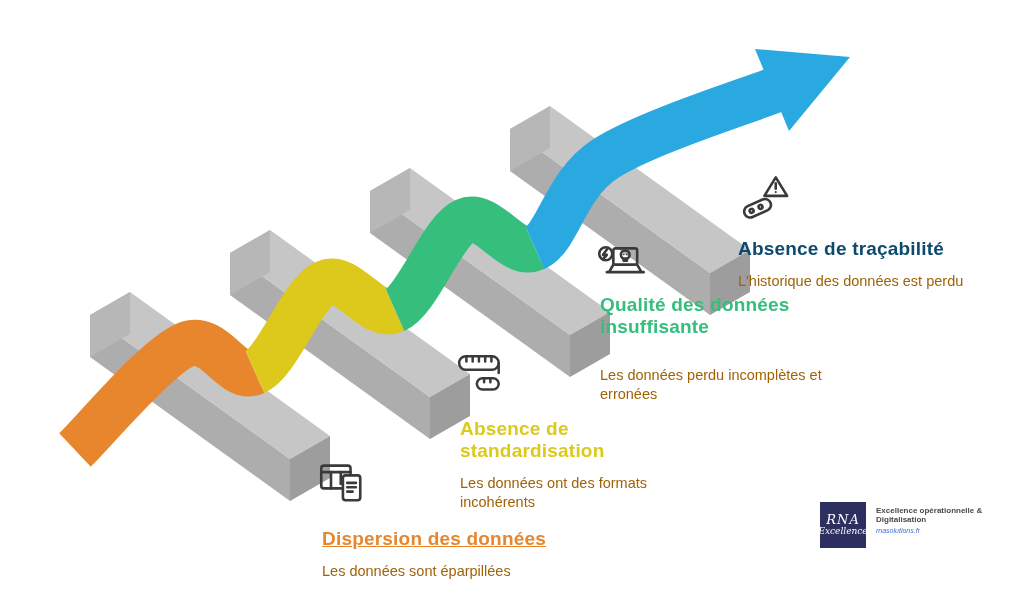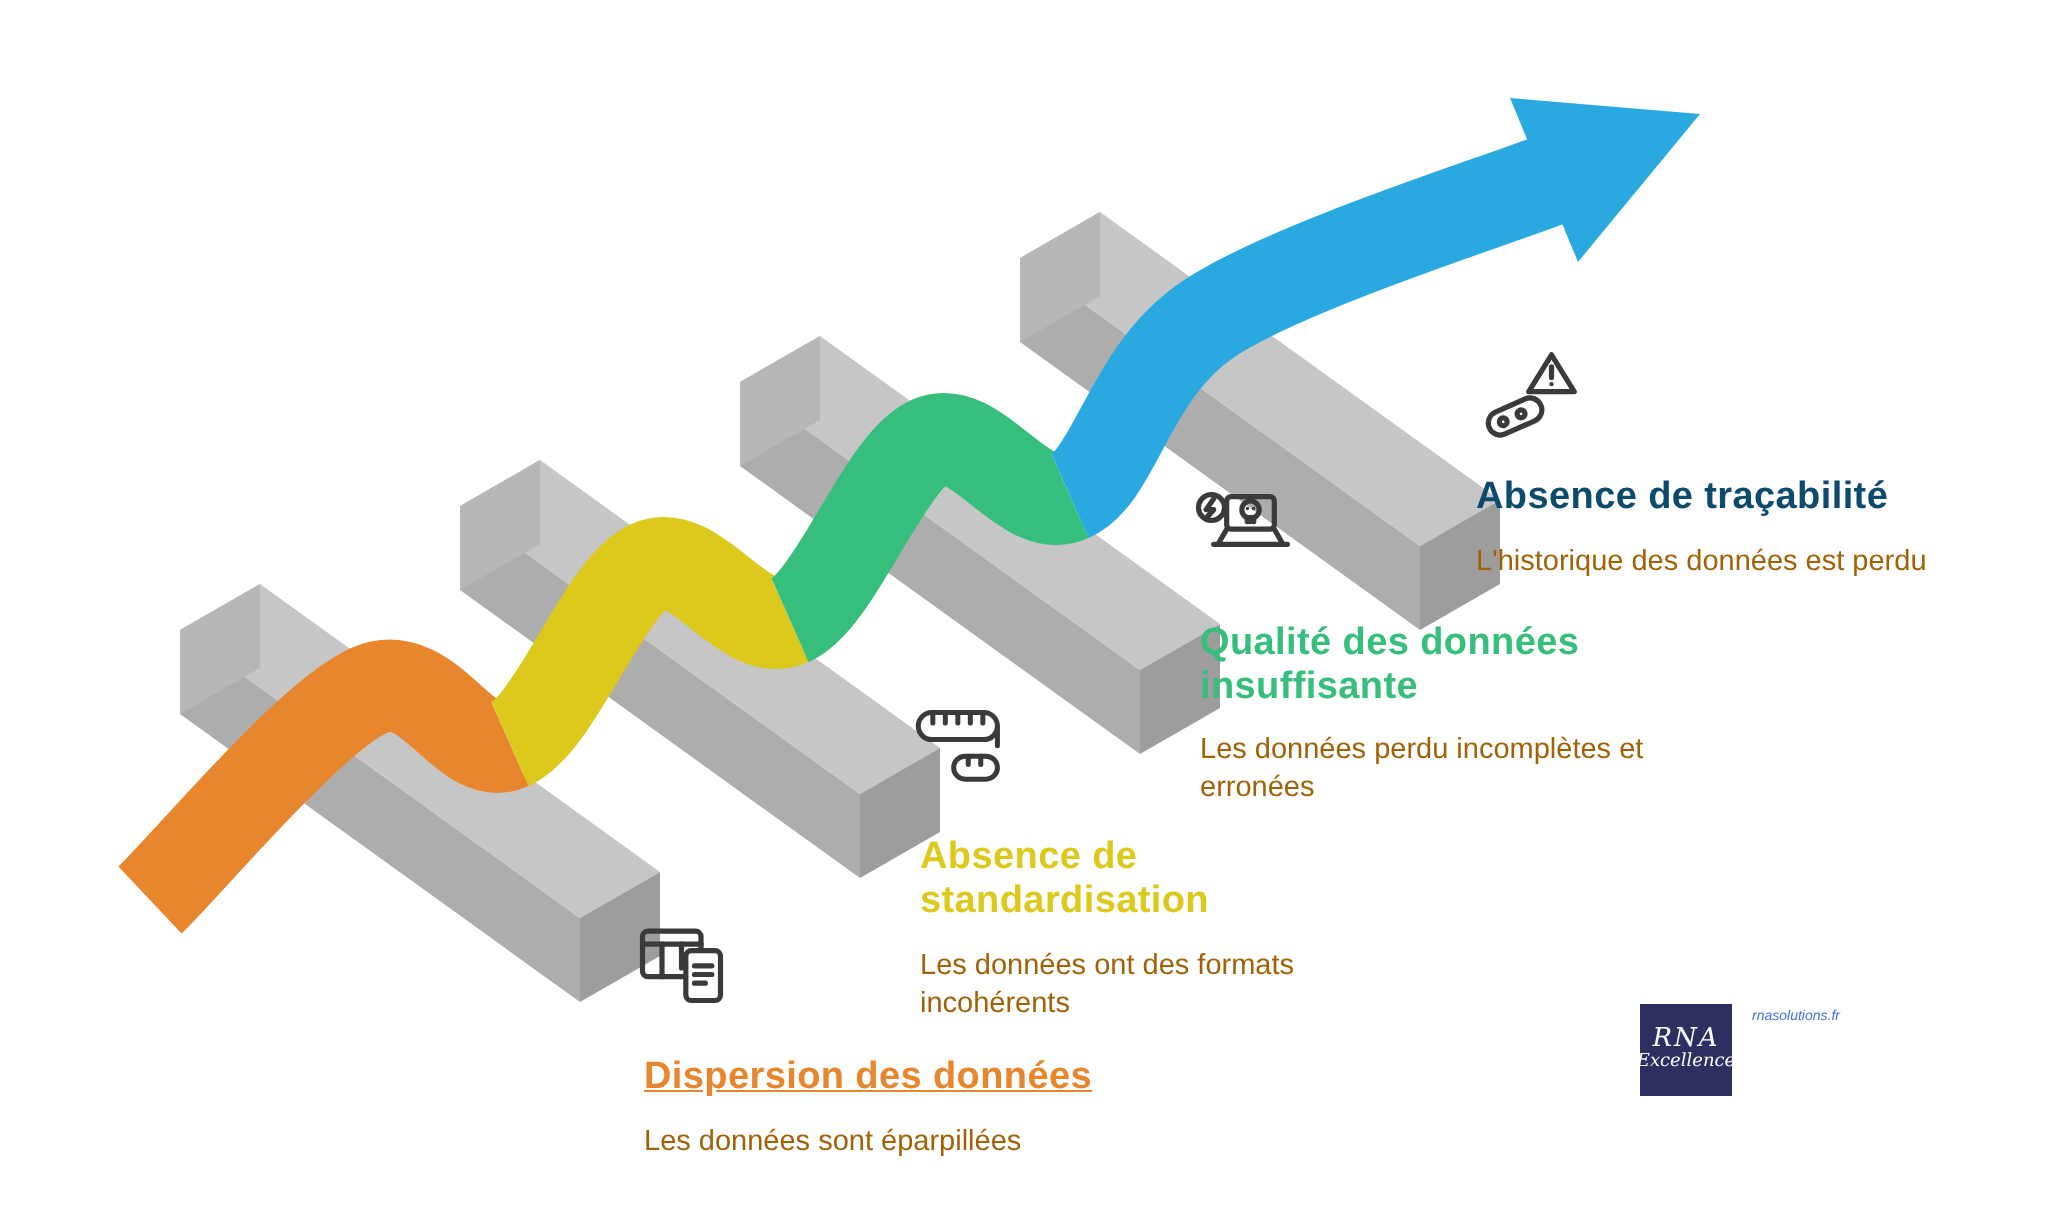--- a/index.html
+++ b/index.html
@@ -11,21 +11,21 @@
   .icon svg{stroke:#3a3a3a;stroke-width:2.4;fill:none;stroke-linecap:round;stroke-linejoin:round}
   .title{position:absolute;font-size:19px;font-weight:bold;line-height:1.16;letter-spacing:.2px}
   .desc{position:absolute;font-size:14.5px;color:#a16207;line-height:1.32}
   .icon1{left:318px;top:458px}
   .title1{left:322px;top:528px;width:260px}
   .desc1{left:322px;top:562px;width:260px}
   .icon2{left:456px;top:350px}
   .title2{left:460px;top:418px;width:165px}
   .desc2{left:460px;top:474px;width:215px}
   .icon3{left:596px;top:244px}
-  .title3{left:600px;top:311px;width:200px}
+  .title3{left:600px;top:294px;width:200px}
   .desc3{left:600px;top:366px;width:240px}
   .icon4{left:740px;top:172px}
   .title4{left:738px;top:238px;width:270px}
   .desc4{left:738px;top:272px;width:285px}
   .logo{position:absolute;left:820px;top:502px;display:flex;gap:10px;align-items:flex-start}
   .logo-mark{width:46px;height:46px;background:#2d2f60;color:#fff;display:flex;flex-direction:column;justify-content:center;align-items:center;font-family:"DejaVu Serif",serif;font-style:italic}
   .mark-l1{font-size:13px;line-height:1.05;letter-spacing:1px}
   .mark-l2{font-size:9px;line-height:1.05}
   .logo-name{font-size:16px;font-weight:bold;color:#384663;margin-top:4px}
   .logo-tagline{font-size:8px;font-weight:bold;color:#4a4a4a;margin-top:4px}
@@ -135,17 +135,18 @@
     <h2 class="title title4" style="color: #0c4a6e;">Absence de traçabilité</h2>
     <p class="desc desc4">L'historique des données est perdu</p>
   </div>
 
   <div class="logo">
     <div class="logo-mark">
       <div class="mark-l1">RNA</div>
       <div class="mark-l2">Excellence</div>
     </div>
     <div class="logo-text">
+      <div class="logo-tagline">Excellence opérationnelle &amp; Digitalisation</div>
       <div class="logo-site">rnasolutions.fr</div>
     </div>
   </div>
 
 </div>
 
 </body></html>

